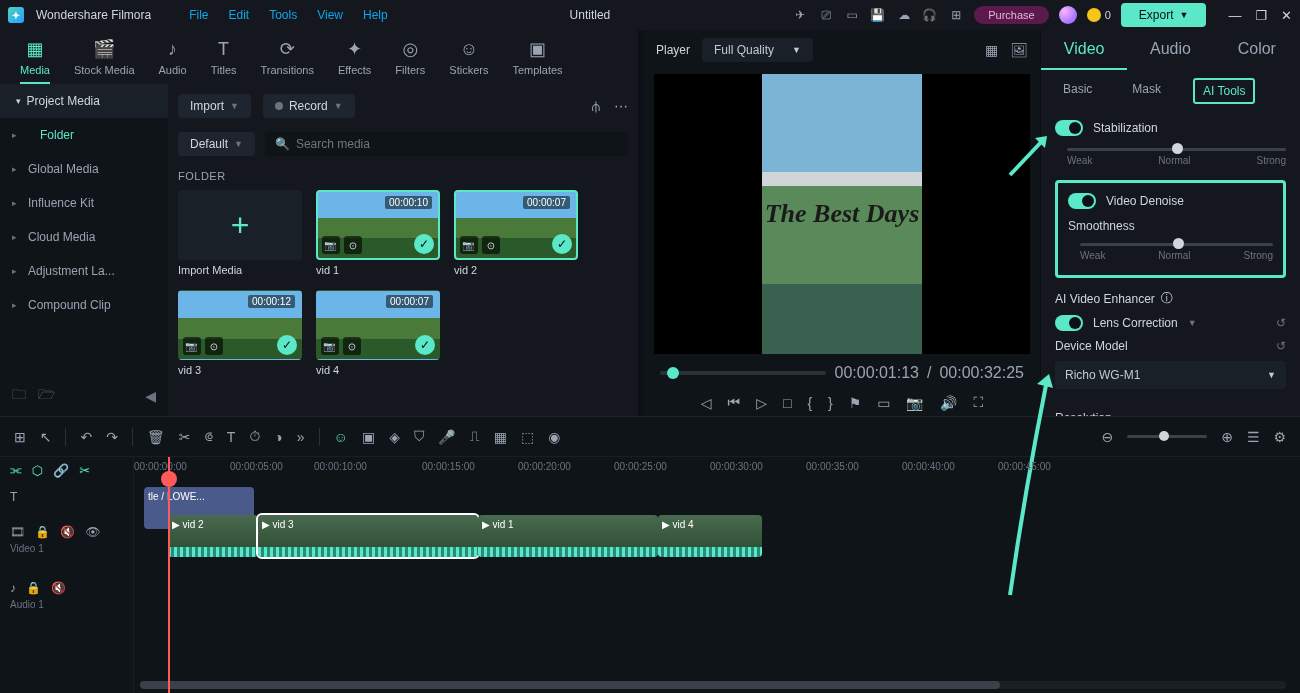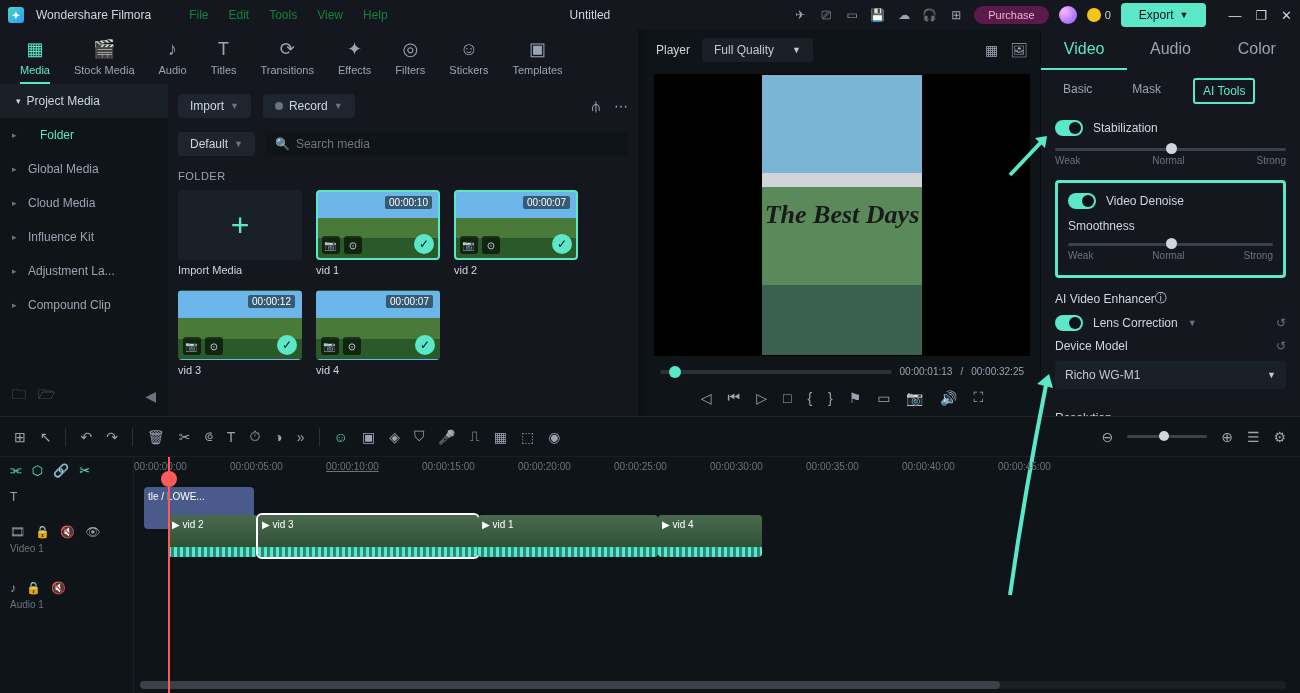--- a/index.html
+++ b/index.html
@@ -1,21 +1,21 @@
 <!DOCTYPE html>
 <html><head>
 <meta charset="utf-8">
 <style>
 * { margin: 0; padding: 0; box-sizing: border-box; font-family: -apple-system, BlinkMacSystemFont, "Segoe UI", sans-serif; }
 body { background: #0d1117; color: #c3c9d1; font-size: 12px; overflow: hidden; width: 1300px; height: 693px; }
 .titlebar { height: 30px; background: #14181e; display: flex; align-items: center; padding: 0 8px; gap: 8px; }
 .logo { width: 16px; height: 16px; background: linear-gradient(135deg, #4ad6c1, #2b9cff); border-radius: 3px; display: flex; align-items: center; justify-content: center; color: #fff; font-weight: bold; font-size: 10px; }
 .titlebar-app { font-size: 12px; color: #cfd6de; margin-left: 4px; }
 .menu { display: flex; gap: 20px; margin-left: 30px; }
-.menu span { cursor: pointer; color: #15803d; }
+.menu span { cursor: pointer; color: #0ea5e9; }
 .doc-title { flex: 1; text-align: center; color: #cfd6de; }
 .titlebar-right { display: flex; align-items: center; gap: 10px; }
 .titlebar-right .ico { width: 16px; height: 16px; display: flex; align-items: center; justify-content: center; color: #9aa4b2; cursor: pointer; }
 .purchase { background: #5c1a4c; color: #e8b5d8; padding: 3px 14px; border-radius: 12px; font-size: 11px; cursor: pointer; }
 .avatar-circ { width: 18px; height: 18px; border-radius: 50%; background: radial-gradient(circle at 30% 30%, #ffb3ff, #7b5cff); }
 .coin { display: flex; align-items: center; gap: 4px; color: #cfd6de; font-size: 11px; }
 .coin-i { width: 14px; height: 14px; border-radius: 50%; background: #f5c518; }
 .export-btn { background: #5be8c8; color: #0d1117; padding: 5px 18px; border-radius: 4px; font-weight: 500; display: flex; align-items: center; gap: 6px; cursor: pointer; font-size: 12px; }
 .win-btns { display: flex; gap: 14px; margin-left: 12px; }
 .win-btns span { color: #cfd6de; cursor: pointer; font-size: 13px; }
@@ -64,44 +64,44 @@
 .player-head { display: flex; align-items: center; padding: 8px 12px; gap: 12px; }
 .player-head .lbl { font-size: 12px; color: #cfd6de; }
 .quality-sel { background: #1a2028; padding: 5px 12px; border-radius: 4px; display: flex; align-items: center; gap: 18px; cursor: pointer; font-size: 12px; }
 .ph-right { margin-left: auto; display: flex; gap: 12px; }
 .canvas { flex: 1; display: flex; align-items: center; justify-content: center; background: #000; margin: 4px 10px; }
 .vcanvas { width: 160px; height: 280px; background: linear-gradient(#7bb5d5 0% 35%, #d0d5d8 35% 40%, #5a8a5a 40% 75%, #3a6050 75%); position: relative; display: flex; align-items: center; justify-content: center; }
 .overlay-text { font-family: Georgia, serif; font-weight: bold; font-style: italic; color: #1a1a1a; font-size: 26px; text-align: center; line-height: 1.3; }
 .seek { padding: 6px 16px; display: flex; align-items: center; gap: 8px; }
 .seek-track { flex: 1; height: 4px; background: #2a3139; border-radius: 2px; position: relative; }
 .seek-thumb { position: absolute; left: 4%; top: -4px; width: 12px; height: 12px; border-radius: 50%; background: #5be8c8; }
-.time { font-size: 10px; color: #9aa4b2; }
+.time { font-size: 16px; color: #9aa4b2; }
 .player-ctrl { display: flex; align-items: center; gap: 16px; padding: 6px 16px 10px; justify-content: center; }
 .pc-ico { color: #9aa4b2; cursor: pointer; font-size: 14px; }
 
 .right-pane { width: 260px; background: #14181e; display: flex; flex-direction: column; border-left: 1px solid #0a0d11; }
 .rp-tabs { display: flex; }
 .rp-tab { flex: 1; text-align: center; padding: 10px 0; font-size: 16px; cursor: pointer; color: #9aa4b2; }
 .rp-tab.active { color: #5be8c8; border-bottom: 2px solid #5be8c8; }
 .rp-subs { display: flex; gap: 24px; padding: 8px 14px; }
 .rp-sub { font-size: 12px; color: #9aa4b2; cursor: pointer; padding: 4px 8px; }
 .rp-sub.active { color: #5be8c8; border: 2px solid #5be8c8; border-radius: 3px; }
 .rp-body { flex: 1; overflow-y: auto; padding: 8px 14px; }
 .prop { margin-bottom: 10px; }
 .prop-row { display: flex; align-items: center; gap: 10px; margin-bottom: 8px; }
 .toggle { width: 28px; height: 16px; background: #5be8c8; border-radius: 8px; position: relative; cursor: pointer; }
 .toggle::after { content: ""; position: absolute; right: 2px; top: 2px; width: 12px; height: 12px; border-radius: 50%; background: #0d1117; }
 .prop-label { font-size: 12px; color: #cfd6de; }
-.slider-wrap { position: relative; padding: 4px 0; }
+.slider-wrap { position: relative; padding: 4px 0; margin-left: 12px; }
 .slider-track { height: 3px; background: #3a4149; border-radius: 2px; position: relative; }
 .slider-thumb { position: absolute; top: -5px; width: 11px; height: 11px; border-radius: 50%; background: #cfd6de; }
 .slider-lbls { display: flex; justify-content: space-between; font-size: 10px; color: #6b7280; margin-top: 4px; }
 .hl-box { border: 3px solid #5be8c8; border-radius: 4px; padding: 10px; margin-bottom: 12px; }
 .arrow-svg { position: absolute; pointer-events: none; }
-.section-title { font-size: 12px; color: #cfd6de; margin: 8px 0; display: flex; align-items: center; gap: 0; }
+.section-title { font-size: 12px; color: #cfd6de; margin: 8px 0; display: flex; align-items: center; gap: 6px; }
 .select-box { background: #1a2028; padding: 7px 10px; border-radius: 4px; display: flex; justify-content: space-between; align-items: center; cursor: pointer; font-size: 12px; margin-bottom: 22px; }
 
 .timeline { height: 277px; background: #0f1419; display: flex; flex-direction: column; border-top: 1px solid #222; }
 .tl-toolbar { height: 40px; display: flex; align-items: center; padding: 0 14px; gap: 14px; border-bottom: 1px solid #1a1f26; }
 .tl-ico { color: #9aa4b2; cursor: pointer; font-size: 14px; }
 .tl-sep { width: 1px; height: 18px; background: #2a3139; }
 .tl-toolbar .spacer { flex: 1; }
 .zoom-slider { width: 80px; height: 3px; background: #3a4149; border-radius: 2px; position: relative; }
 .zoom-slider::after { content: ""; position: absolute; left: 40%; top: -4px; width: 10px; height: 10px; border-radius: 50%; background: #cfd6de; }
 .tl-body { flex: 1; display: flex; position: relative; }
@@ -213,24 +213,24 @@
             <span style="font-size:9px">▾</span>
             <span>Project Media</span>
           </div>
         <div class="sb-item active" style="padding-left:40px">
             <span>Folder</span>
           </div>
         <div class="sb-item">
             <span>Global Media</span>
           </div>
         <div class="sb-item">
+            <span>Influence Kit</span>
+          </div>
+        <div class="sb-item">
             <span>Cloud Media</span>
-          </div>
-        <div class="sb-item">
-            <span>Influence Kit</span>
           </div>
         <div class="sb-item">
             <span>Adjustment La...</span>
           </div>
         <div class="sb-item">
             <span>Compound Clip</span>
           </div>
         <div class="sb-foot">
           <span class="sf-ico">🗀</span>
           <span class="sf-ico">🗁</span>
@@ -504,21 +504,21 @@
             <span>🔒</span>
             <span>🔇</span>
           </div>
         <div class="lbl">Audio 1</div>
       </div>
     </div>
     <div class="tl-right">
       <div class="ruler" id="ruler">
           <span class="ruler-tick" style="left: 0px;">00:00:00:00</span>
           <span class="ruler-tick" style="left: 96px;">00:00:05:00</span>
-          <span class="ruler-tick" style="left: 192px; text-decoration: underline;">00:00:10:00</span>
+          <span class="ruler-tick" style="left: 180px;">00:00:10:00</span>
           <span class="ruler-tick" style="left: 288px;">00:00:15:00</span>
           <span class="ruler-tick" style="left: 384px;">00:00:20:00</span>
           <span class="ruler-tick" style="left: 480px;">00:00:25:00</span>
           <span class="ruler-tick" style="left: 576px;">00:00:30:00</span>
           <span class="ruler-tick" style="left: 672px;">00:00:35:00</span>
           <span class="ruler-tick" style="left: 768px;">00:00:40:00</span>
           <span class="ruler-tick" style="left: 864px;">00:00:45:00</span>
         </div>
       <div class="playhead"></div>
       <div class="track" style="height:28px">

